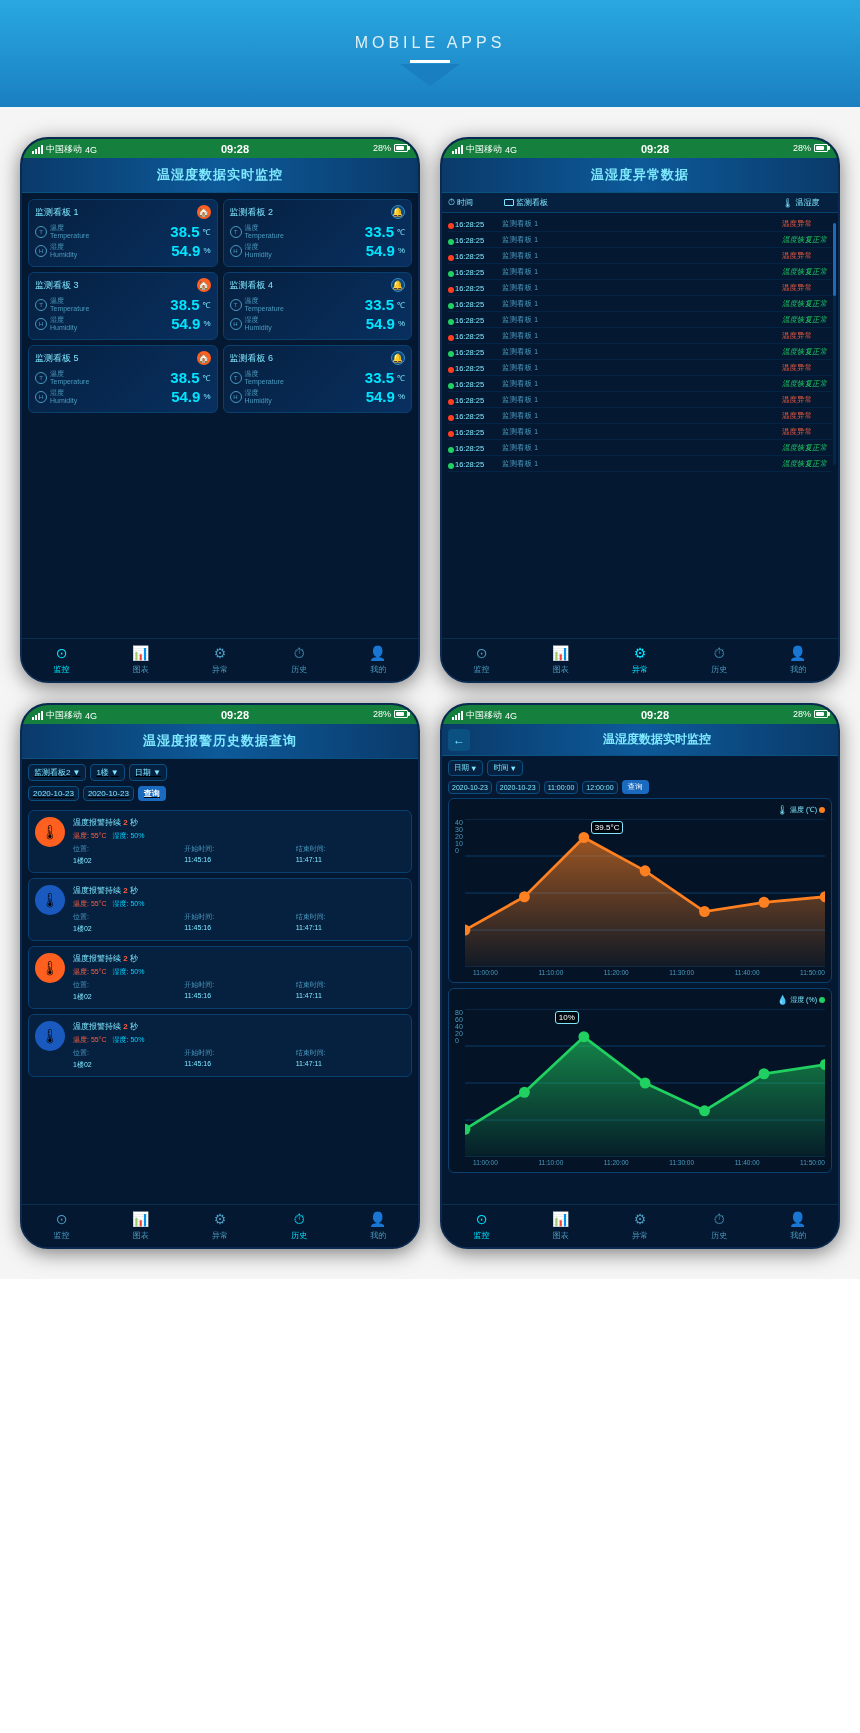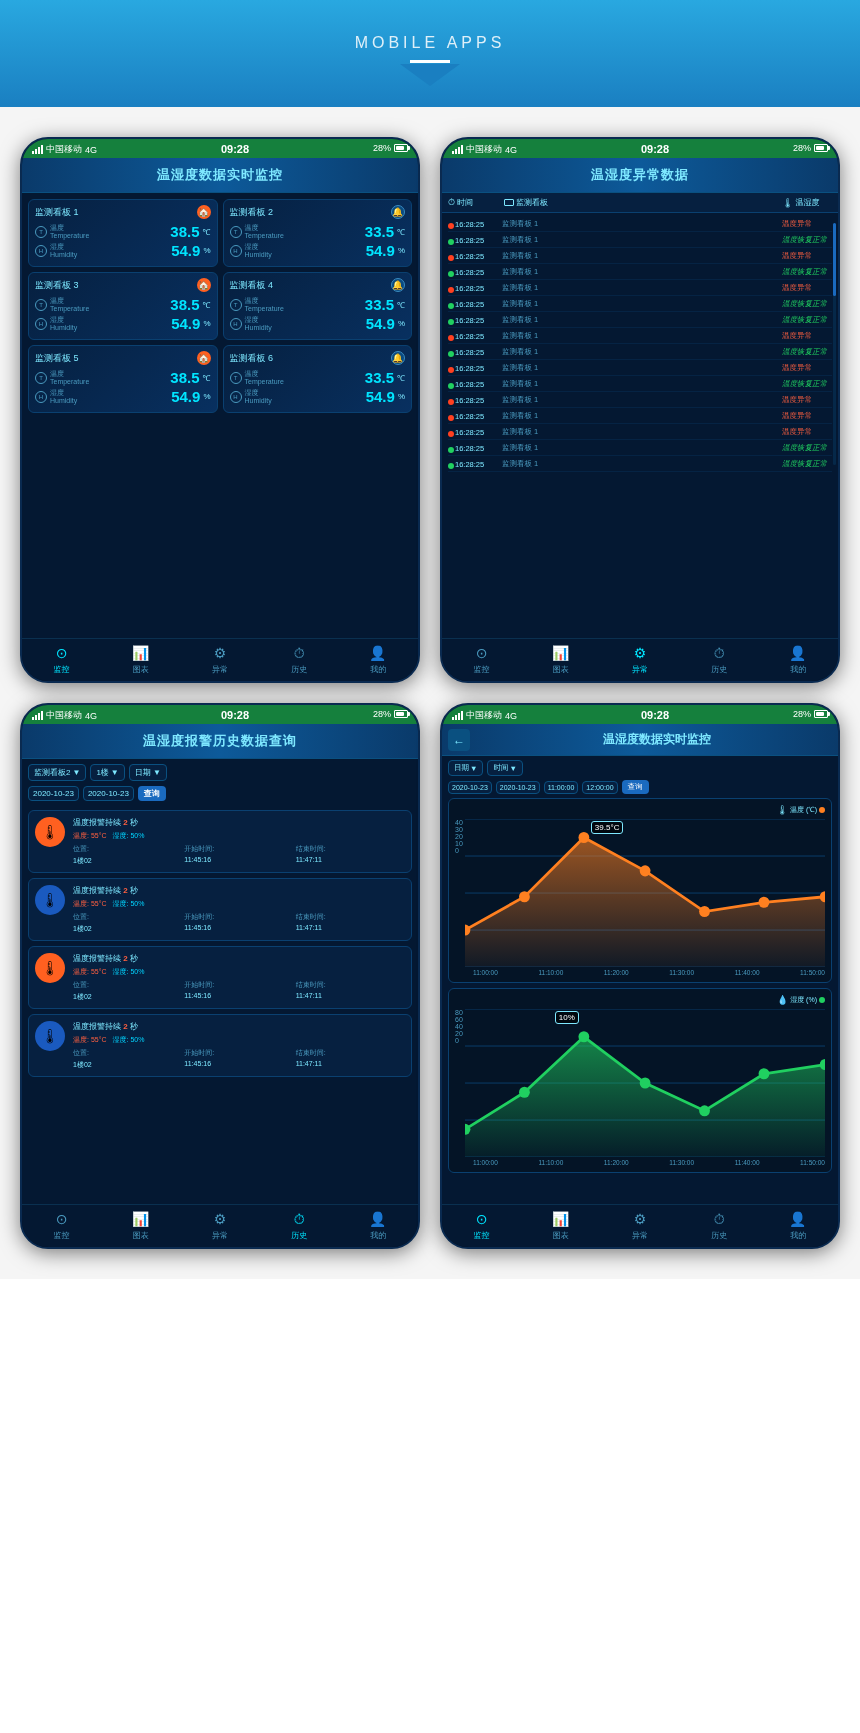--- a/index.html
+++ b/index.html
@@ -240,20 +240,21 @@
     .anomaly-status.red { color: #ff6040; }
     .anomaly-status.green { color: #20d060; font-style: italic; }
 
     
     .history-filters {
       display: flex;
       gap: 4px;
       padding: 5px 6px;
       align-items: center;
       flex-wrap: wrap;
+      text-decoration: underline;
     }
     .filter-btn {
       background: #062040;
       border: 1px solid #0a5080;
       border-radius: 4px;
       padding: 2px 5px;
       font-size: 8px;
       color: #7ee8ff;
       display: flex;
       align-items: center;

